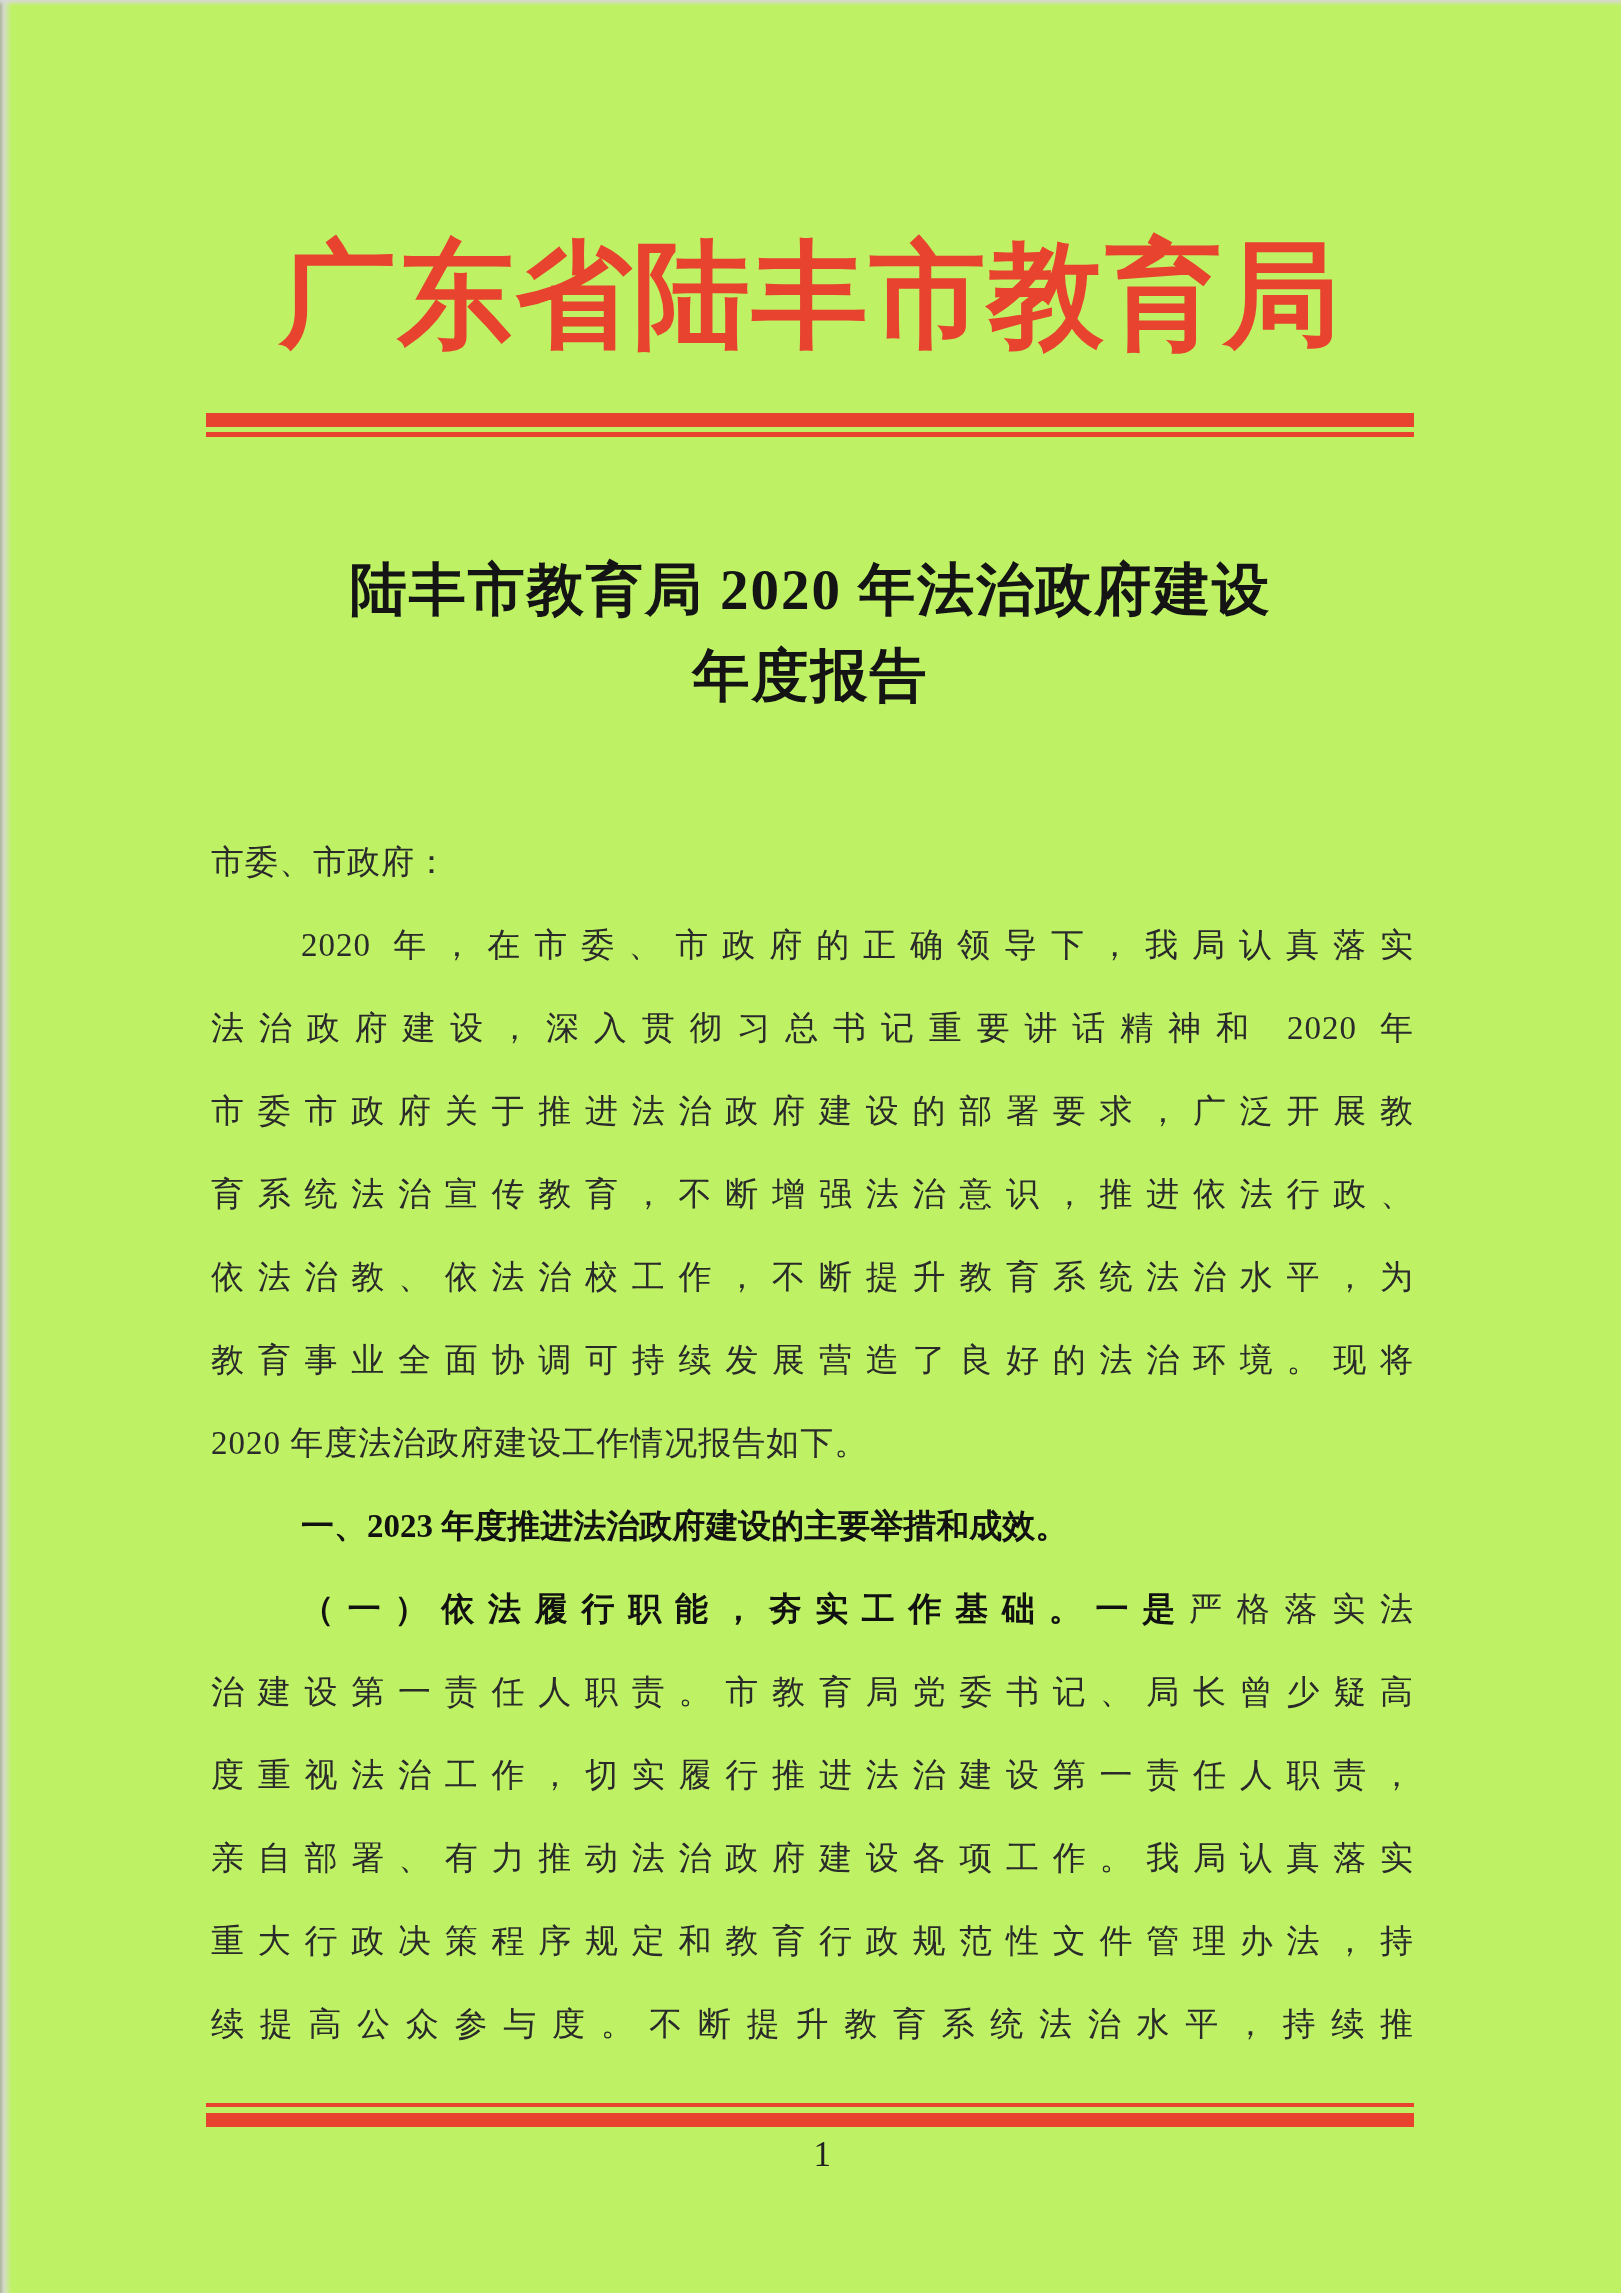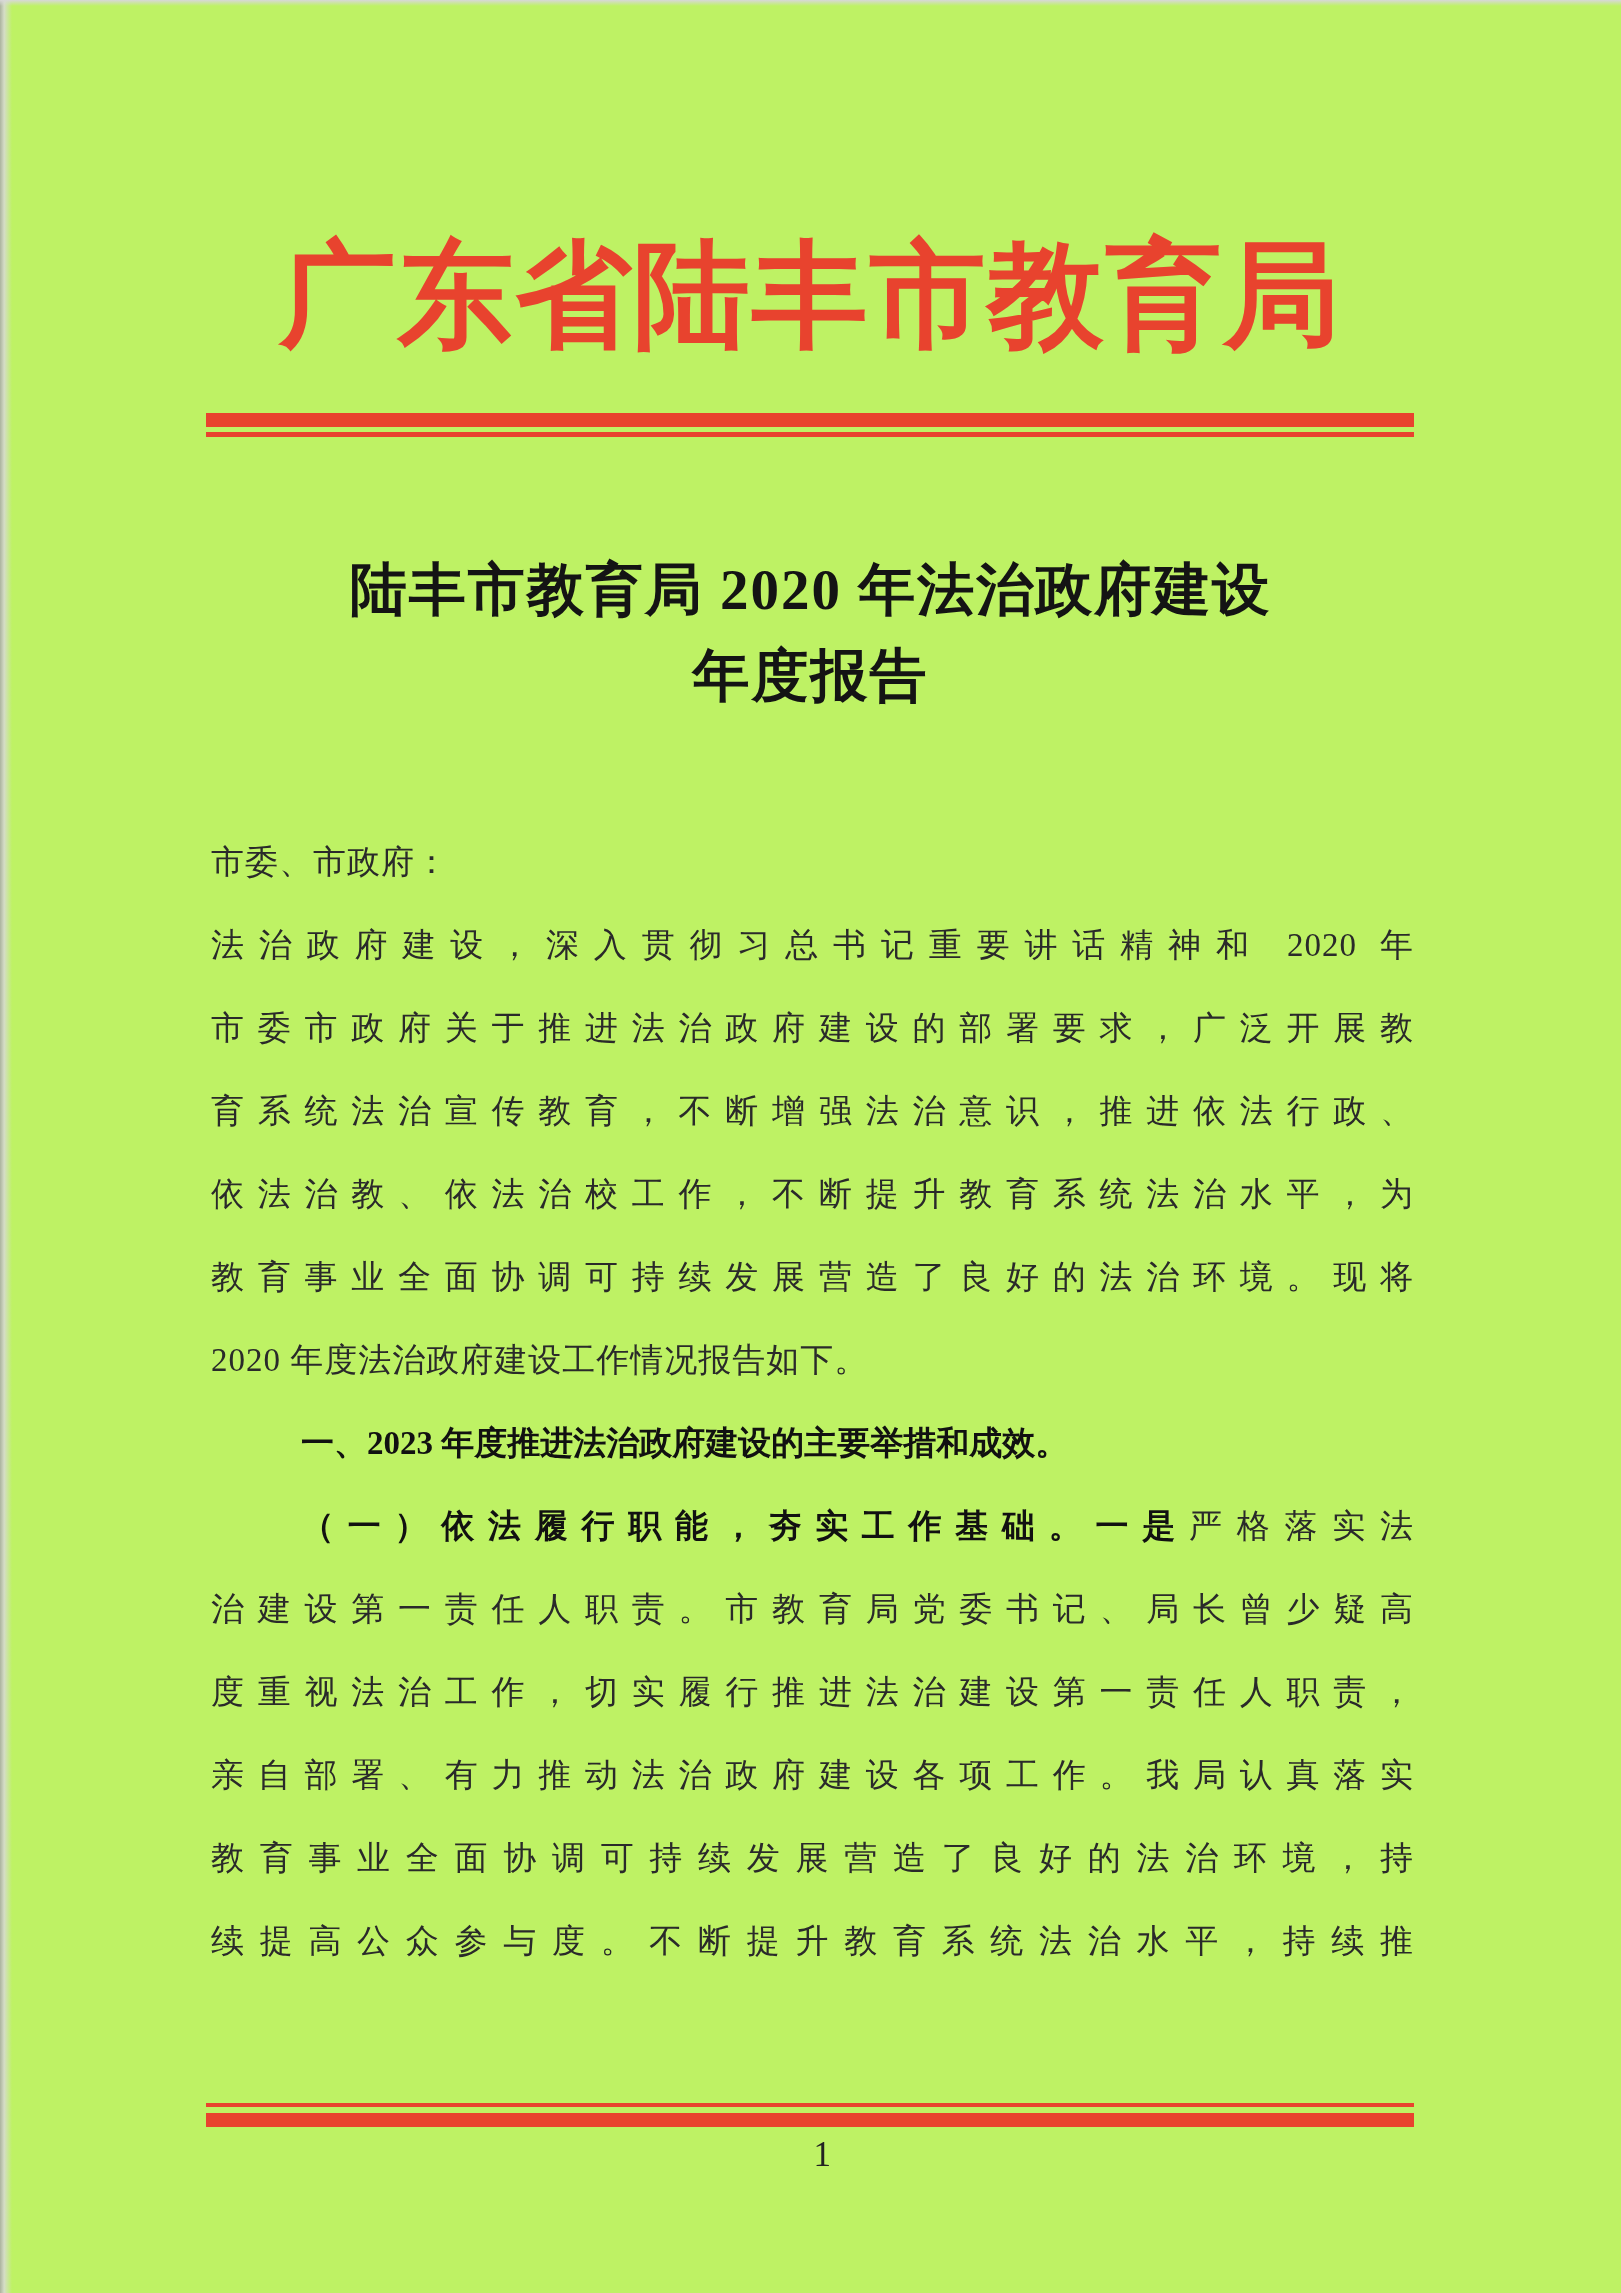--- a/index.html
+++ b/index.html
@@ -116,32 +116,33 @@
   <div class="rule rule-header-thick"></div>
   <div class="rule rule-header-thin"></div>
 
   <h1 class="doc-title">
     <span class="title-line">陆丰市教育局 2020 年法治政府建设</span>
     <span class="title-line">年度报告</span>
   </h1>
 
   <div class="body-text">
     <div class="line">市委、市政府：</div>
+    <div class="line indent fill">2020 年，在市委、市政府的正确领导下，我局认真落实</div>
     <div class="line fill">法治政府建设，深入贯彻习总书记重要讲话精神和 2020 年</div>
     <div class="line fill">市委市政府关于推进法治政府建设的部署要求，广泛开展教</div>
     <div class="line fill">育系统法治宣传教育，不断增强法治意识，推进依法行政、</div>
     <div class="line fill">依法治教、依法治校工作，不断提升教育系统法治水平，为</div>
     <div class="line fill">教育事业全面协调可持续发展营造了良好的法治环境。现将</div>
     <div class="line">2020 年度法治政府建设工作情况报告如下。</div>
     <div class="line indent bold">一、2023 年度推进法治政府建设的主要举措和成效。</div>
     <div class="line indent fill"><span class="bold">（一）依法履行职能，夯实工作基础。一是</span><span>严格落实法</span></div>
     <div class="line fill">治建设第一责任人职责。市教育局党委书记、局长曾少疑高</div>
     <div class="line fill">度重视法治工作，切实履行推进法治建设第一责任人职责，</div>
     <div class="line fill">亲自部署、有力推动法治政府建设各项工作。我局认真落实</div>
-    <div class="line fill">教育事业全面协调可持续发展营造了良好的法治环境，持</div>
+    <div class="line fill">重大行政决策程序规定和教育行政规范性文件管理办法，持</div>
     <div class="line fill">续提高公众参与度。不断提升教育系统法治水平，持续推</div>
   </div>
 
   <div class="rule rule-footer-thin"></div>
   <div class="rule rule-footer-thick"></div>
 
   <div class="page-number">1</div>
 </div>
 
 

